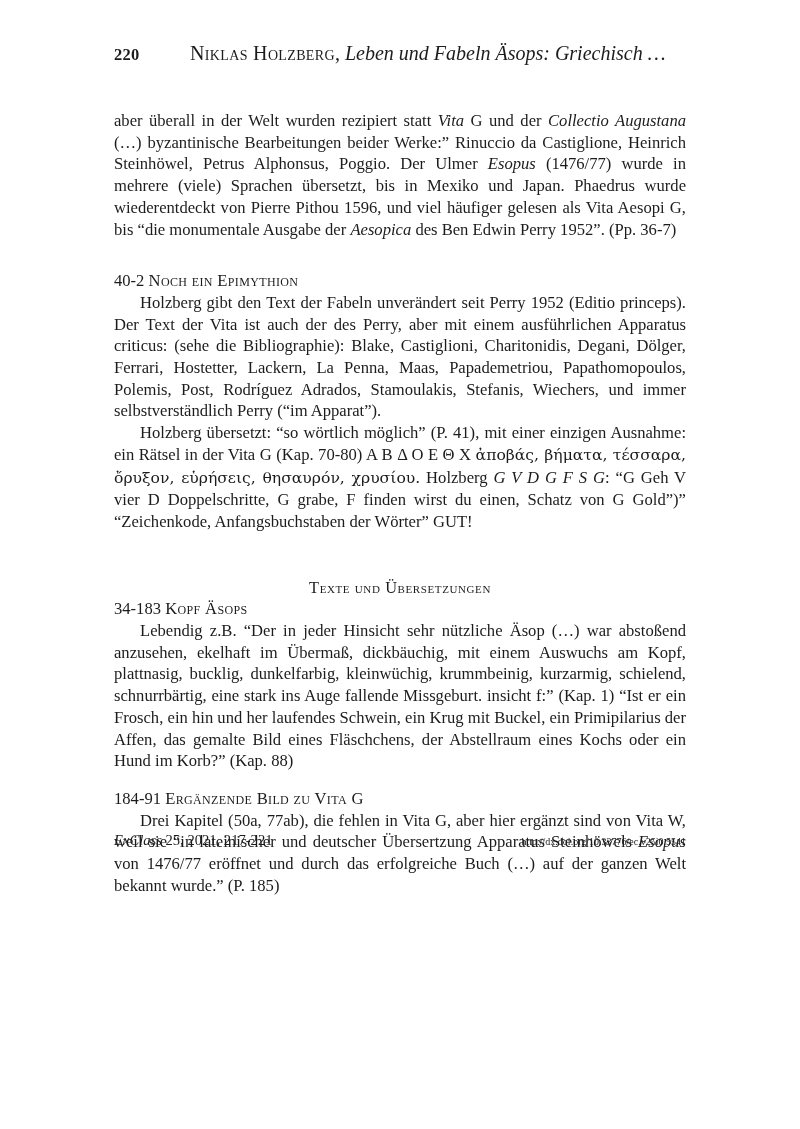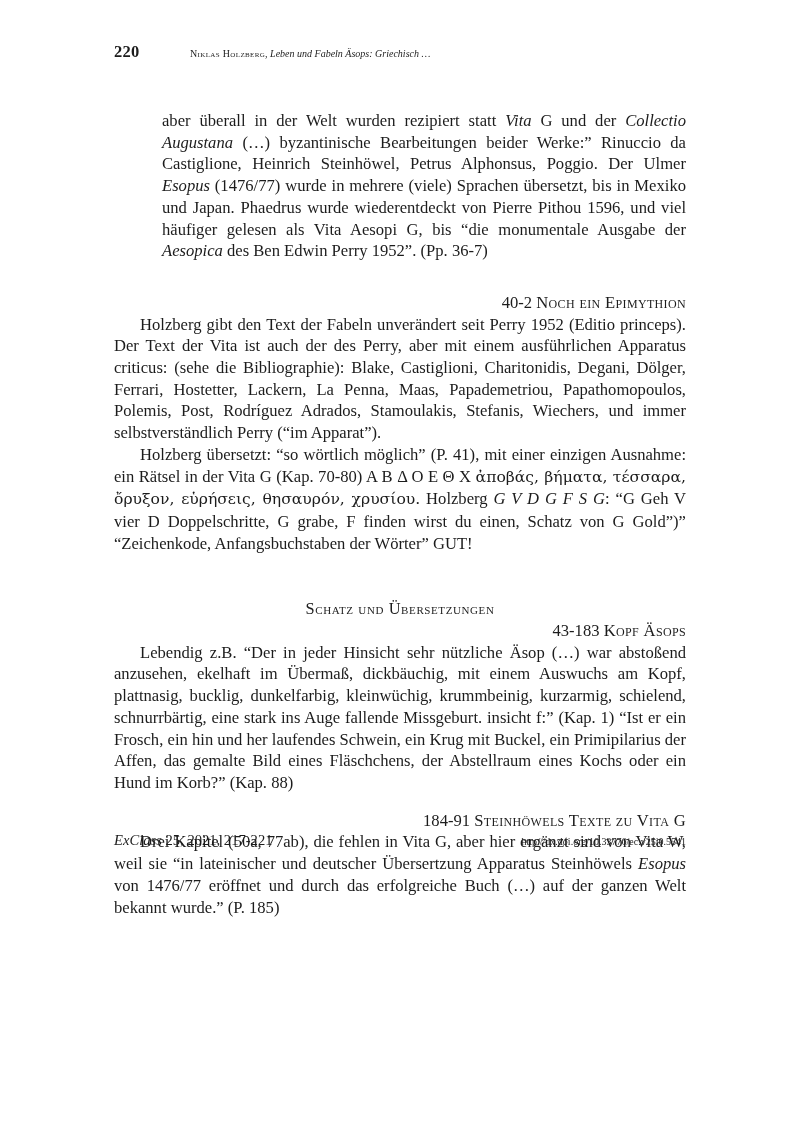--- a/index.html
+++ b/index.html
@@ -33,21 +33,21 @@
     font-size: 15.5px;
     white-space: nowrap;
   }
   .folio {
     font-weight: bold;
     font-size: 16.5px;
     letter-spacing: 0.2px;
     min-width: 76px;
   }
   .head-text {
-    font-size: 10px;
+    font-size: 20px;
   }
   .smallcaps {
     font-variant: small-caps;
     letter-spacing: 0.35px;
   }
   .it { font-style: italic; }
 
   
   .column {
     position: absolute;
@@ -57,31 +57,31 @@
   }
   p {
     margin: 0;
     font-size: 16.6px;
     line-height: 21.7px;
     text-align: justify;
     text-justify: inter-word;
     hyphens: none;
   }
   p.indent { text-indent: 26px; }
-  p.noindent { text-indent: 0; margin-left: 48px; }
+  p.noindent { text-indent: 0; }
   .gap-md { height: 16px; }
   .gap-lg { height: 30px; }
   .gap-xl { height: 44px; }
 
   h2.section-head {
     margin: 0;
     font-size: 16.6px;
     line-height: 21.7px;
     font-weight: normal;
-    text-align: right;
+    text-align: left;
   }
   h2.section-head .num {
     font-weight: normal;
   }
   h1.center-head {
     margin: 0;
     font-size: 16.4px;
     line-height: 21.7px;
     font-weight: normal;
     text-align: center;
@@ -127,30 +127,30 @@
     <div class="gap-lg"></div>
 
     <h2 class="section-head"><span class="num">40-2 </span><span class="smallcaps">Noch ein Epimythion</span></h2>
 
     <p class="indent">Holzberg gibt den Text der Fabeln unverändert seit Perry 1952 (Editio princeps). Der Text der Vita ist auch der des Perry, aber mit einem ausführlichen Apparatus criticus: (sehe die Bibliographie): Blake, Castiglioni, Charitonidis, Degani, Dölger, Ferrari, Hostetter, Lackern, La Penna, Maas, Papademetriou, Papathomopoulos, Polemis, Post, Rodríguez Adrados, Stamoulakis, Stefanis, Wiechers, und immer selbstverständlich Perry (“im Apparat”).</p>
 
     <p class="indent"><span>Holzberg übersetzt: “so wörtlich möglich” (P. 41), mit einer einzigen Ausnahme: ein Rätsel in der Vita G (Kap. 70-80) A B Δ O E Θ X </span><span class="greek">ἀποβάς, βήματα, τέσσαρα, ὄρυξον, εὑρήσεις, θησαυρόν, χρυσίου.</span><span> Holzberg </span><span class="it">G V D G F S G</span><span>: “G Geh V vier D Doppelschritte, G grabe, F finden wirst du einen, Schatz von G Gold”)” “Zeichenkode, Anfangsbuchstaben der Wörter” GUT!</span></p>
 
     <div class="gap-xl"></div>
 
-    <h1 class="center-head">Schatz und Übersetzungen</h1>
+    <h1 class="center-head">Texte und Übersetzungen</h1>
 
-    <h2 class="section-head"><span class="num">43-183 </span><span class="smallcaps">Kopf Äsops</span></h2>
+    <h2 class="section-head"><span class="num">34-183 </span><span class="smallcaps">Kopf Äsops</span></h2>
 
     <p class="indent">Lebendig z.B. “Der in jeder Hinsicht sehr nützliche Äsop (…) war abstoßend anzusehen, ekelhaft im Übermaß, dickbäuchig, mit einem Auswuchs am Kopf, plattnasig, bucklig, dunkelfarbig, kleinwüchig, krummbeinig, kurzarmig, schielend, schnurrbärtig, eine stark ins Auge fallende Missgeburt. insicht f:” (Kap. 1) “Ist er ein Frosch, ein hin und her laufendes Schwein, ein Krug mit Buckel, ein Primipilarius der Affen, das gemalte Bild eines Fläschchens, der Abstellraum eines Kochs oder ein Hund im Korb?” (Kap. 88)</p>
 
 
     <div class="gap-md"></div>
 
-    <h2 class="section-head"><span class="num">184-91 </span><span class="smallcaps">Steinhöwels Texte zu Vita G</span></h2>
+    <h2 class="section-head"><span class="num">184-91 </span><span class="smallcaps">Ergänzende Bild zu Vita G</span></h2>
 
     <p class="indent"><span>Drei Kapitel (50a, 77ab), die fehlen in Vita G, aber hier ergänzt sind von Vita W, weil sie “in lateinischer und deutscher Übersertzung Apparatus Steinhöwels </span><span class="it">Esopus</span><span> von 1476/77 eröffnet und durch das erfolgreiche Buch (…) auf der ganzen Welt bekannt wurde.” (P. 185)</span></p>
 
   </div>
 
   <div class="footer">
     <div><span class="it">ExClass</span><span> 25, 2021, 217-221</span></div>
     <div class="doi">http://dx.doi.org/10.33776/ec.v25i0.5541</div>
   </div>
 

